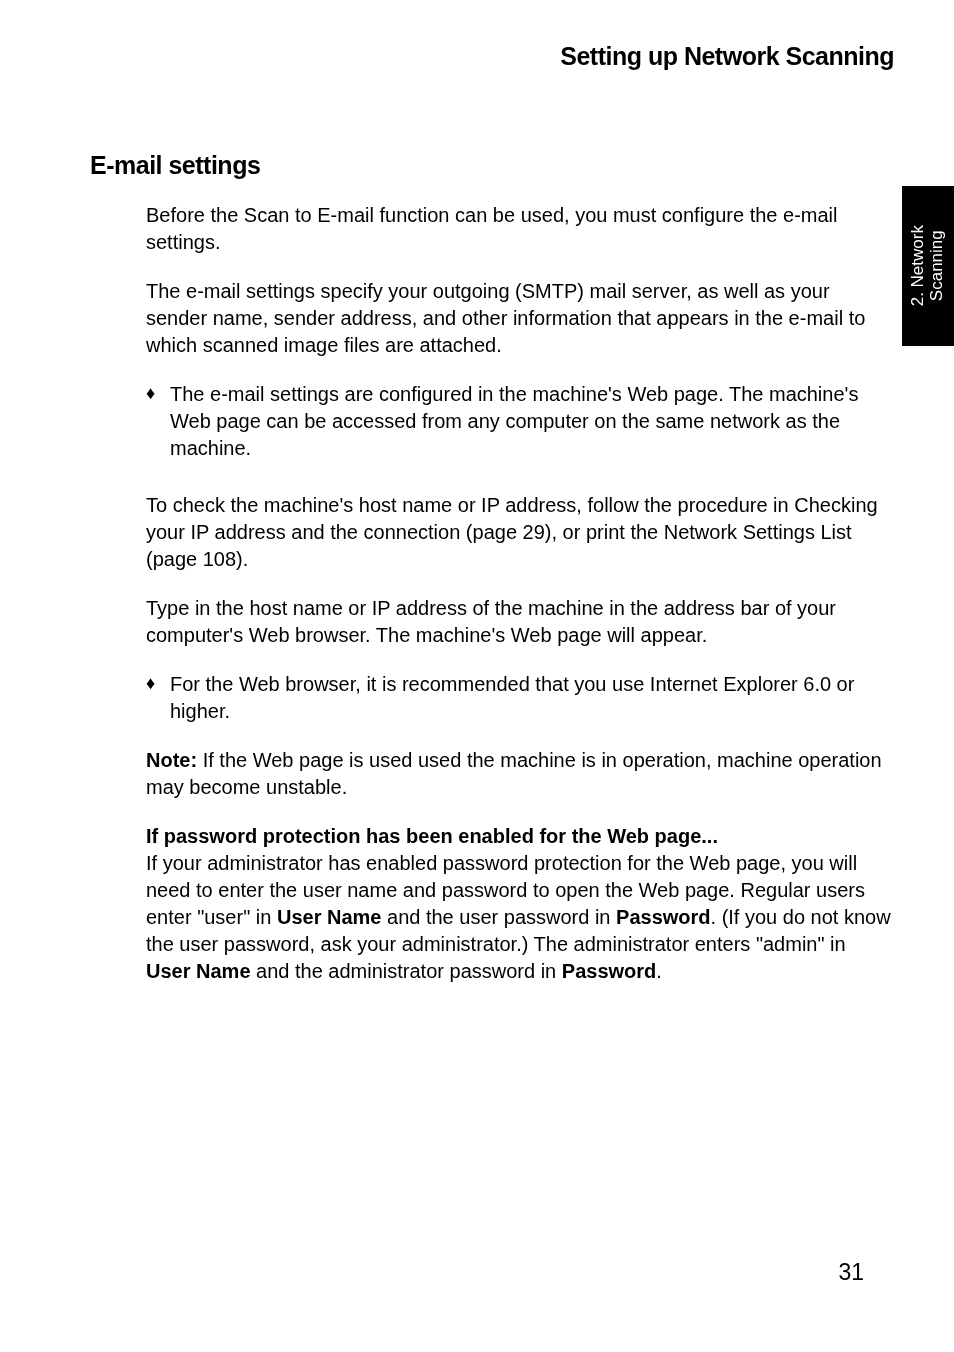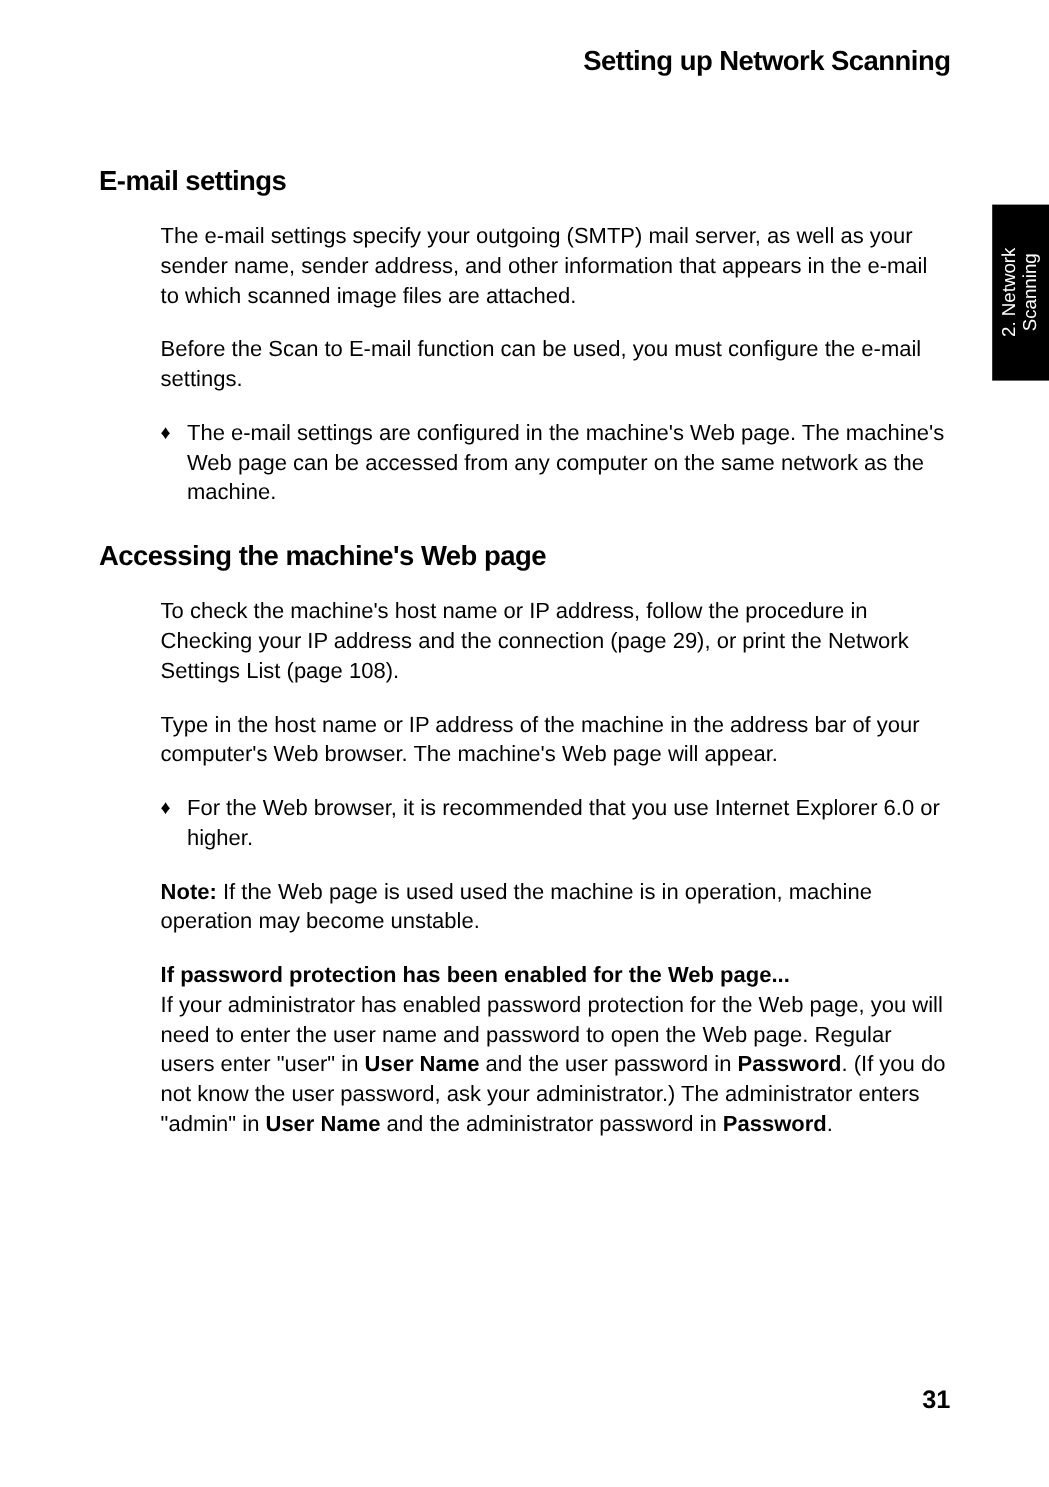--- a/index.html
+++ b/index.html
@@ -5,21 +5,21 @@
   * { margin: 0; padding: 0; box-sizing: border-box; }
   body {
     width: 954px;
     height: 1352px;
     background: #fff;
     font-family: Arial, Helvetica, sans-serif;
     color: #000;
     position: relative;
   }
   .page {
-    padding: 42px 90px 0 90px;
+    padding: 42px 60px 0 90px;
     position: relative;
   }
   .page-header {
     font-size: 25px;
     font-weight: bold;
     text-align: right;
     margin-bottom: 80px;
     letter-spacing: -0.5px;
   }
   .section-heading {
@@ -69,50 +69,49 @@
     white-space: nowrap;
     font-size: 17px;
     text-align: center;
     line-height: 1.1;
   }
   .page-number {
     position: absolute;
     bottom: 66px;
     right: 90px;
     font-size: 23px;
-    font-weight: bold;
+    font-weight: normal;
   }
 </style>
 </head>
 <body>
 
 <div class="side-tab">
   <div class="side-tab-text">
     <span>2. Network</span><br><span>Scanning</span>
   </div>
 </div>
 
 <div class="page">
 
   <div class="page-header">Setting up Network Scanning</div>
 
   <div class="section-heading">E-mail settings</div>
 
+  <div class="body-text">Before the Scan to E-mail function can be used, you must configure the e-mail settings.</div>
+
   <div class="body-text">The e-mail settings specify your outgoing (SMTP) mail server, as well as your sender name, sender address, and other information that appears in the e-mail to which scanned image files are attached.</div>
-
-  <div class="body-text">Before the Scan to E-mail function can be used, you must configure the e-mail settings.</div>
 
   <div class="bullet-row">
     <div class="bullet-marker">♦</div>
     <div class="bullet-content">The e-mail settings are configured in the machine's Web page. The machine's Web page can be accessed from any computer on the same network as the machine.</div>
   </div>
 
   <div class="section-gap"></div>
 
-  <div class="section-heading">Accessing the machine's Web page</div>
 
 
   <div class="body-text">
     <span>To check the machine's host name or IP address, follow the procedure in </span><span class="italic-inline">Checking your IP address and the connection</span><span> (page 29), or print the Network Settings List (page 108).</span>
   </div>
 
   <div class="body-text">Type in the host name or IP address of the machine in the address bar of your computer's Web browser. The machine's Web page will appear.</div>
 
   <div class="bullet-row">
     <div class="bullet-marker">♦</div>

